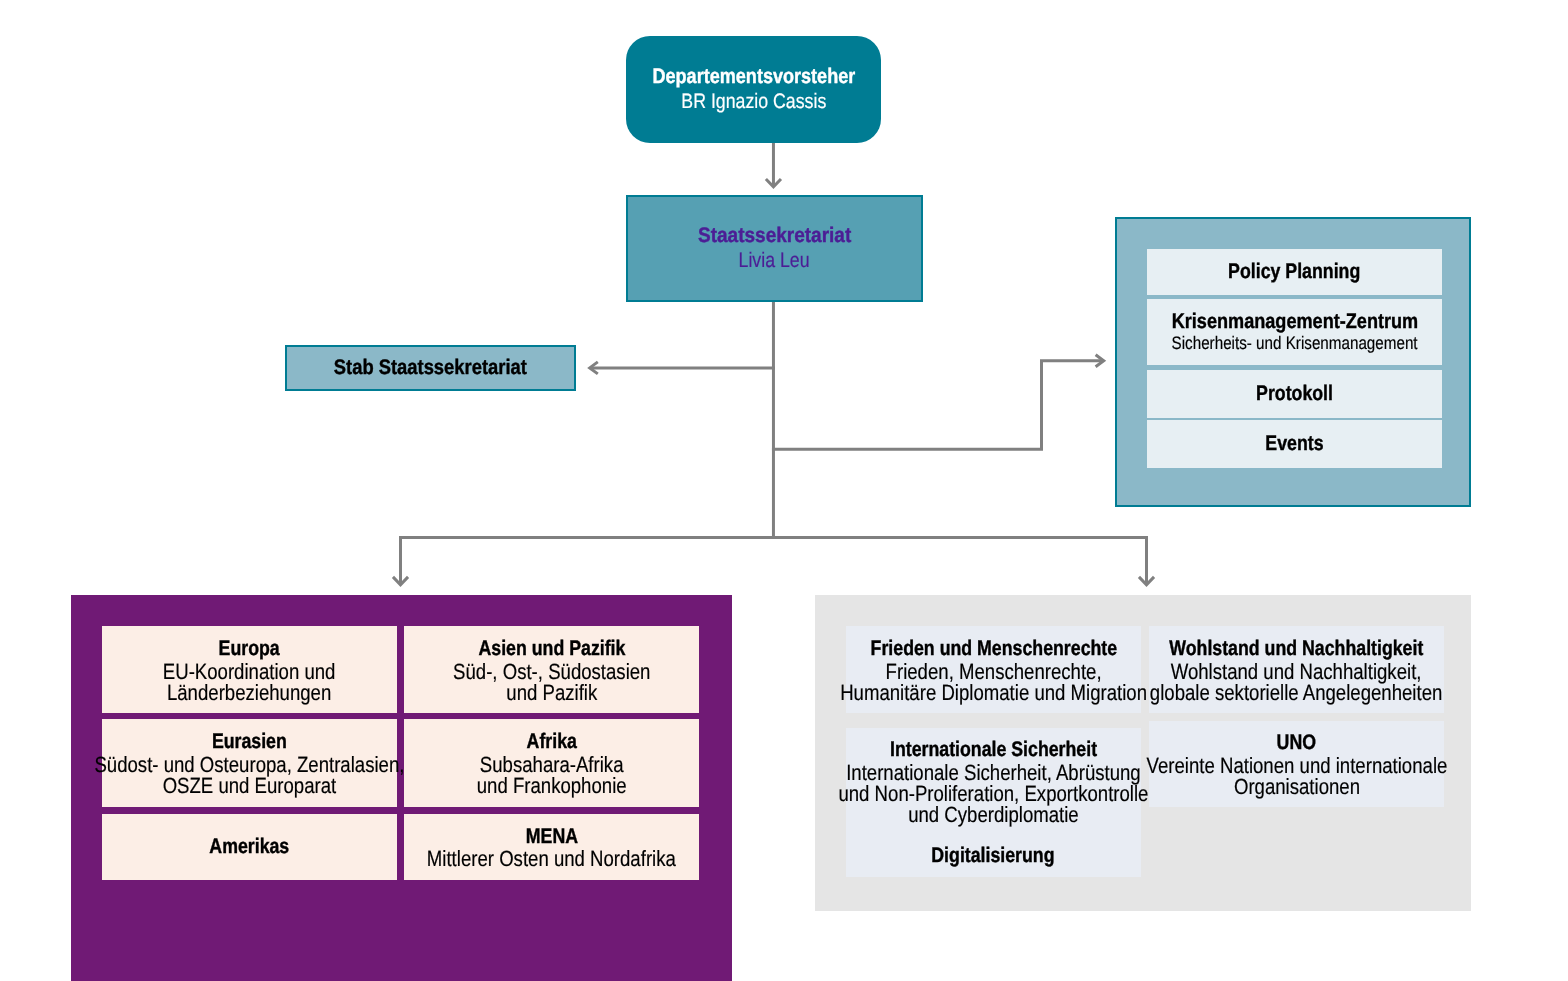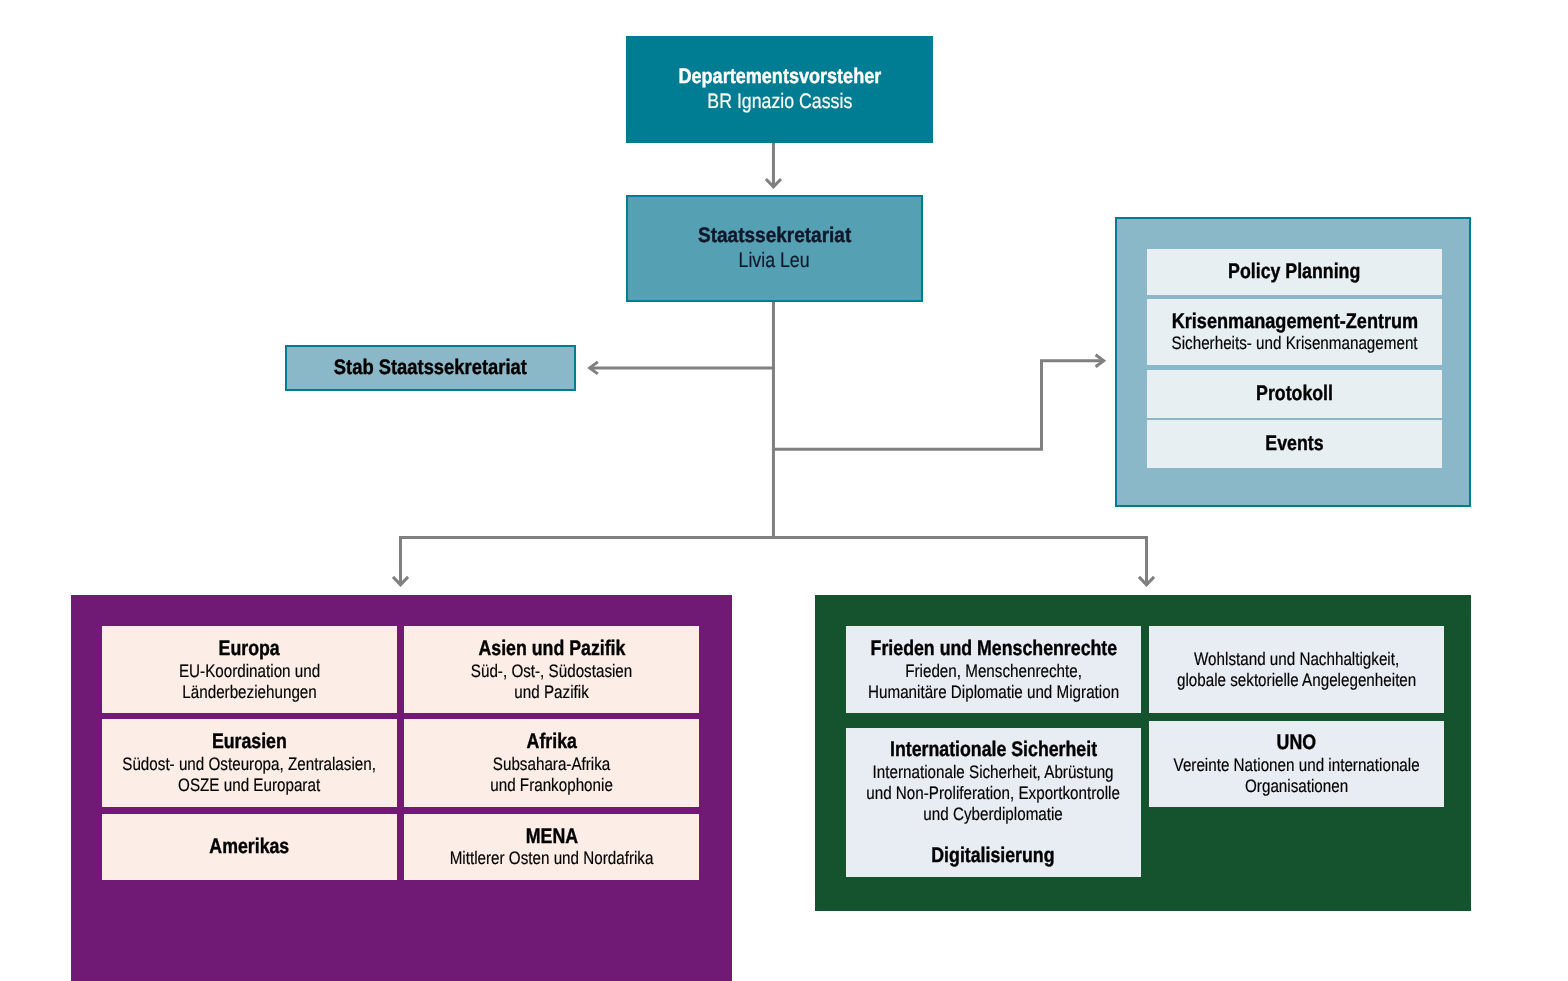--- a/index.html
+++ b/index.html
@@ -10,52 +10,52 @@
   svg.lines{position:absolute;left:0;top:0;width:1568px;height:981px;}
 
   .node{position:absolute;box-sizing:border-box;display:flex;flex-direction:column;
         align-items:center;justify-content:center;text-align:center;}
   .txt{display:block;white-space:nowrap;transform:scaleX(0.845) translateZ(0);
        transform-origin:center center;}
   .ttl{font-weight:bold;-webkit-text-stroke:0.4px currentColor;paint-order:stroke fill;}
   .sub{font-weight:normal;-webkit-text-stroke:0.18px currentColor;paint-order:stroke fill;}
 
   
-  #head{left:626px;top:36px;width:307px;height:107px;background:#007C93;color:#fff;}
+  #head{left:626px;top:36px;width:255px;height:107px;background:#007C93;color:#fff;border-radius:24px;}
   #head .ttl{font-size:21px;line-height:24.5px;}
   #head .sub{font-size:21px;line-height:24.5px;}
 
   #secretariat{left:626px;top:195px;width:297px;height:107px;background:#56A0B3;
-               color:#0f172a;border:2px solid #007C93;}
+               color:#4c1d95;border:2px solid #007C93;}
   #secretariat .ttl{font-size:21px;line-height:24.5px;}
   #secretariat .sub{font-size:21px;line-height:24.5px;}
 
   #staff{left:285px;top:344.5px;width:290.7px;height:46.5px;background:#8BB8C8;
          color:#000000;border:2.5px solid #007C93;}
   #staff .ttl{font-size:21px;line-height:23.8px;}
 
   
   #support{position:absolute;left:1114.7px;top:216.7px;width:356.7px;height:289.9px;
            background:#8BB8C8;border:2.5px solid #007C93;box-sizing:border-box;}
   #support .tile{position:absolute;left:30.4px;width:295px;background:#E7EFF3;
                  box-sizing:border-box;display:flex;flex-direction:column;
                  align-items:center;justify-content:center;text-align:center;color:#000000;}
   #support .tile .ttl{font-size:21px;line-height:23.8px;}
   #support .tile .sub{font-size:18px;line-height:21.1px;}
 
   
   .panel{position:absolute;box-sizing:border-box;}
   #regional{left:71.1px;top:595.4px;width:661.0px;height:408px;background:#701a75;}
-  #thematic{left:814.9px;top:595.4px;width:656.2px;height:315.4px;background:#14532d;text-decoration:underline;}
+  #thematic{left:814.9px;top:595.4px;width:656.2px;height:315.4px;background:#e5e5e5;text-decoration:underline;}
   .panel .tile{position:absolute;box-sizing:border-box;display:flex;flex-direction:column;
                align-items:center;justify-content:center;text-align:center;color:#000000;}
   #regional .tile{background:#FCEEE6;}
   #thematic .tile{background:#E8ECF3;}
   .panel .tile .ttl{font-size:21px;line-height:23.8px;}
-  .panel .tile .sub{font-size:18px;line-height:21.1px;}
+  .panel .tile .sub{font-size:22px;line-height:21.1px;}
 </style>
 </head>
 <body>
 
 <div class="stage">
 
 <svg class="lines" viewBox="0 0 1568 981">
   <g stroke="#808080" stroke-width="3" fill="none" stroke-linecap="butt">
     <path d="M773.45,143.0 L773.45,185.8"></path>
     <path d="M773.45,301.5 L773.45,538.9"></path>
@@ -175,20 +175,23 @@
       <div class="tile" style="left:31.2px;top:31.1px;width:294.6px;height:87.0px">
         <div class="ttl">
           <span class="txt">Frieden und Menschenrechte</span>
         </div>
         <div class="sub">
           <span class="txt">Frieden, Menschenrechte,</span>
           <span class="txt">Humanitäre Diplomatie und Migration</span>
         </div>
       </div>
       <div class="tile" style="left:334.5px;top:31.1px;width:294.3px;height:87.0px">
+        <div class="ttl">
+          <span class="txt">Wohlstand und Nachhaltigkeit</span>
+        </div>
         <div class="sub">
           <span class="txt">Wohlstand und Nachhaltigkeit,</span>
           <span class="txt">globale sektorielle Angelegenheiten</span>
         </div>
       </div>
       <div class="tile" style="left:31.2px;top:133px;width:294.6px;height:106.6px">
         <div class="ttl">
           <span class="txt">Internationale Sicherheit</span>
         </div>
         <div class="sub">

